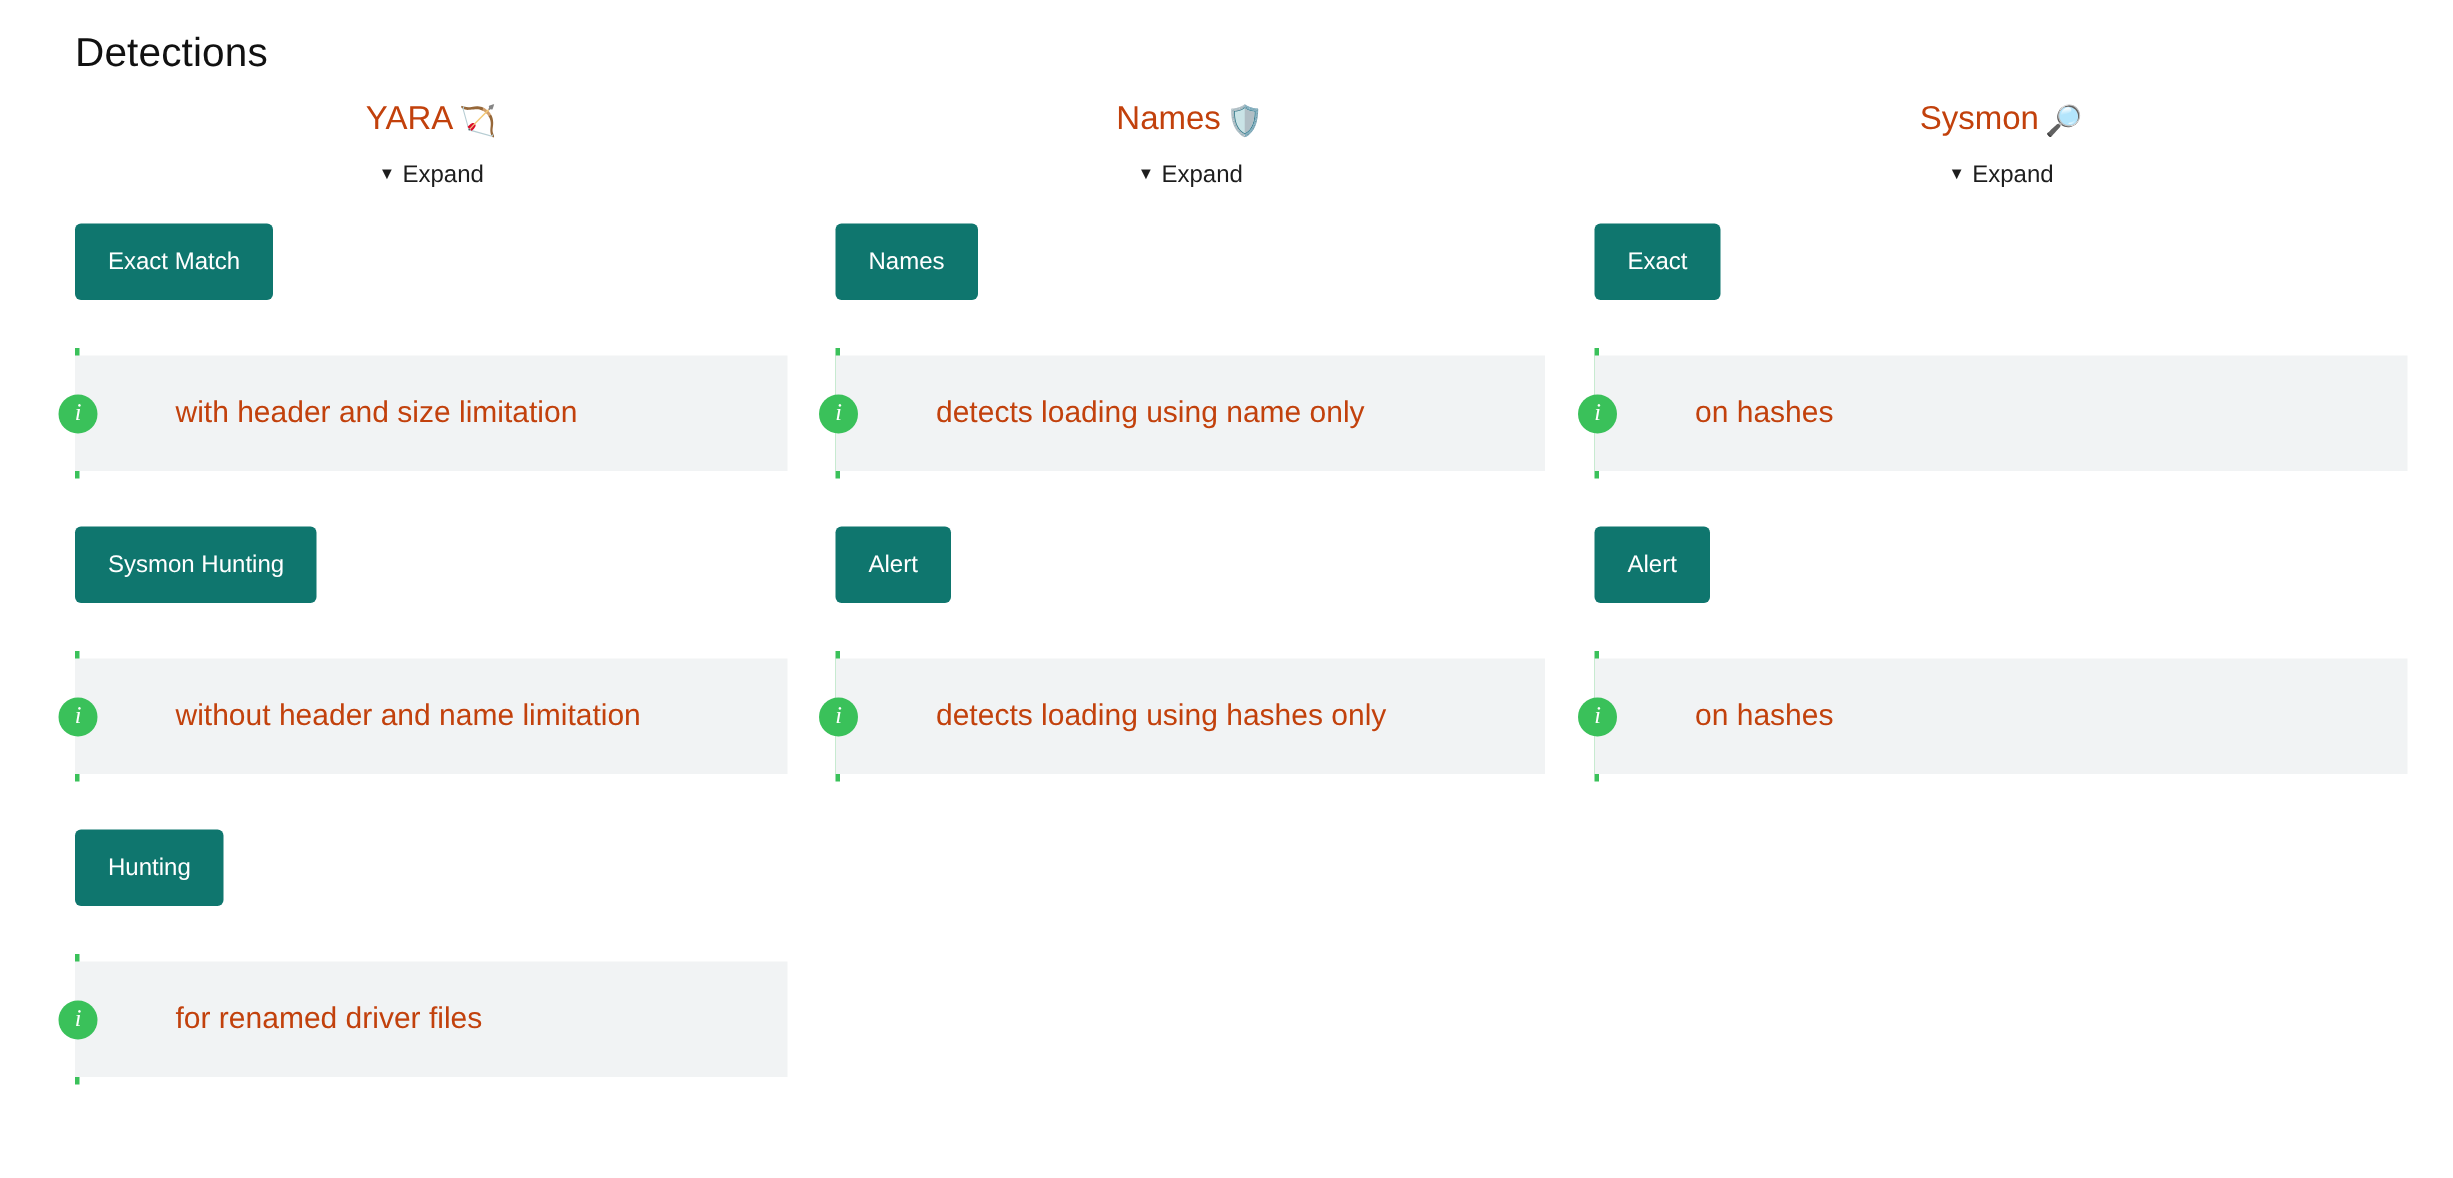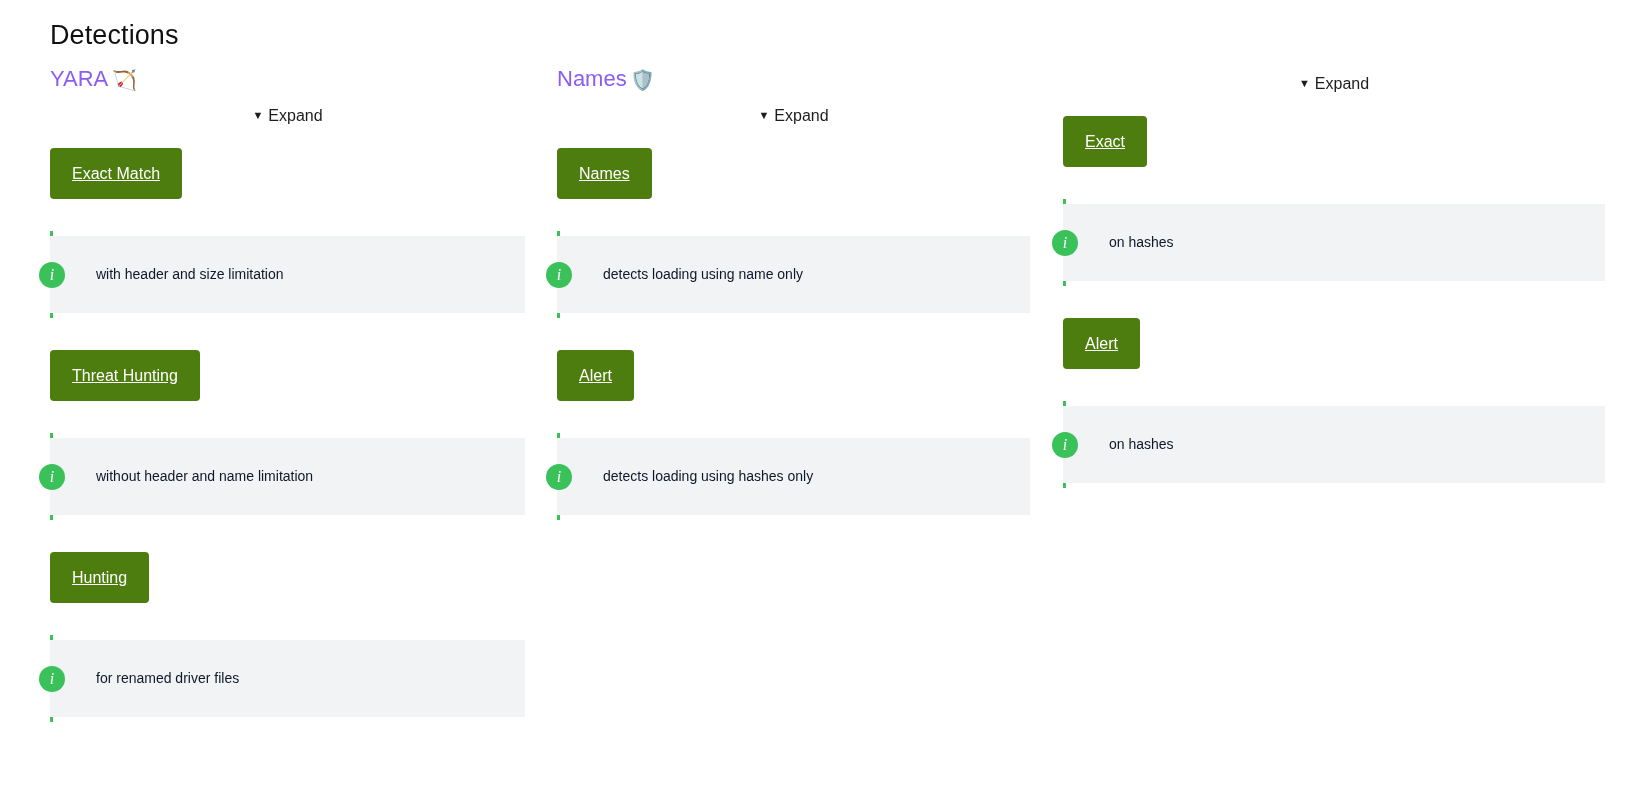--- a/index.html
+++ b/index.html
@@ -47,25 +47,26 @@
     position: absolute;
     top: 0;
   }
   .col-0 { left: 50px;   width: 475px; }
   .col-1 { left: 557px;  width: 473px; }
   .col-2 { left: 1063px; width: 542px; }
 
   .col-title {
     font-size: 22px;
     font-weight: 400;
-    color: #8b5cf6;
+    color: #c2410c;
     line-height: 28px;
     white-space: nowrap;
     margin: 0 0 0 0;
     padding-top: 3px;
+    text-align: center;
   }
   .col-title .emoji {
     font-size: 20px;
     padding-left: 4px;
     vertical-align: -1px;
   }
 
   .expand {
     margin-top: 11px;
     font-size: 16px;
@@ -83,32 +84,31 @@
     color: #1d1d1d;
   }
 
   
   .blocks {
     margin-top: 22px;
   }
 
   .tagbtn {
     display: inline-block;
-    background: #4d7c0f;
+    background: #0f766e;
     color: #ffffff;
     font-size: 16px;
     line-height: 19px;
     border: none;
     border-radius: 4px;
     padding: 16px 22px;
     cursor: pointer;
     font-family: inherit;
     white-space: nowrap;
     box-sizing: border-box;
-    text-decoration: underline;
   }
 
   .note {
     position: relative;
     margin-top: 37px;
     min-height: 77px;
     box-sizing: border-box;
   }
   .note-bar {
     position: absolute;
@@ -136,24 +136,25 @@
     background: #3ac15a;
     color: #ffffff;
     font-family: "Liberation Serif", "DejaVu Serif", serif;
     font-size: 16px;
     font-style: italic;
     line-height: 26px;
     text-align: center;
     z-index: 2;
   }
   .note-text {
-    font-size: 14px;
+    font-size: 20px;
     line-height: 21px;
-    color: #0f172a;
-    white-space: nowrap;
+    color: #c2410c;
+    white-space: nowrap;
+    margin-left: 21px;
   }
 
   
   .blocks > .tagbtn + .note { margin-top: 37px; }
   .blocks > .note + .tagbtn { margin-top: 37px; }
   .blocks > .tagbtn { display: block; width: max-content; }
 </style>
 </head>
 <body>
 
@@ -167,21 +168,21 @@
         <div class="expand"><span class="caret">▼</span><span>Expand</span></div>
         <div class="blocks">
           <button class="tagbtn">Exact Match</button>
           <div class="note">
             <div class="note-bar"></div>
             <div class="note-body">
               <div class="note-icon">i</div>
               <div class="note-text">with header and size limitation</div>
             </div>
           </div>
-          <button class="tagbtn">Threat Hunting</button>
+          <button class="tagbtn">Sysmon Hunting</button>
           <div class="note">
             <div class="note-bar"></div>
             <div class="note-body">
               <div class="note-icon">i</div>
               <div class="note-text">without header and name limitation</div>
             </div>
           </div>
           <button class="tagbtn">Hunting</button>
           <div class="note">
             <div class="note-bar"></div>
@@ -208,20 +209,21 @@
           <div class="note">
             <div class="note-bar"></div>
             <div class="note-body">
               <div class="note-icon">i</div>
               <div class="note-text">detects loading using hashes only</div>
             </div>
           </div>
         </div>
       </div>
       <div class="col col-2">
+        <div class="col-title"><span>Sysmon</span><span class="emoji">🔎</span></div>
         <div class="expand"><span class="caret">▼</span><span>Expand</span></div>
         <div class="blocks">
           <button class="tagbtn">Exact</button>
           <div class="note">
             <div class="note-bar"></div>
             <div class="note-body">
               <div class="note-icon">i</div>
               <div class="note-text">on hashes</div>
             </div>
           </div>

